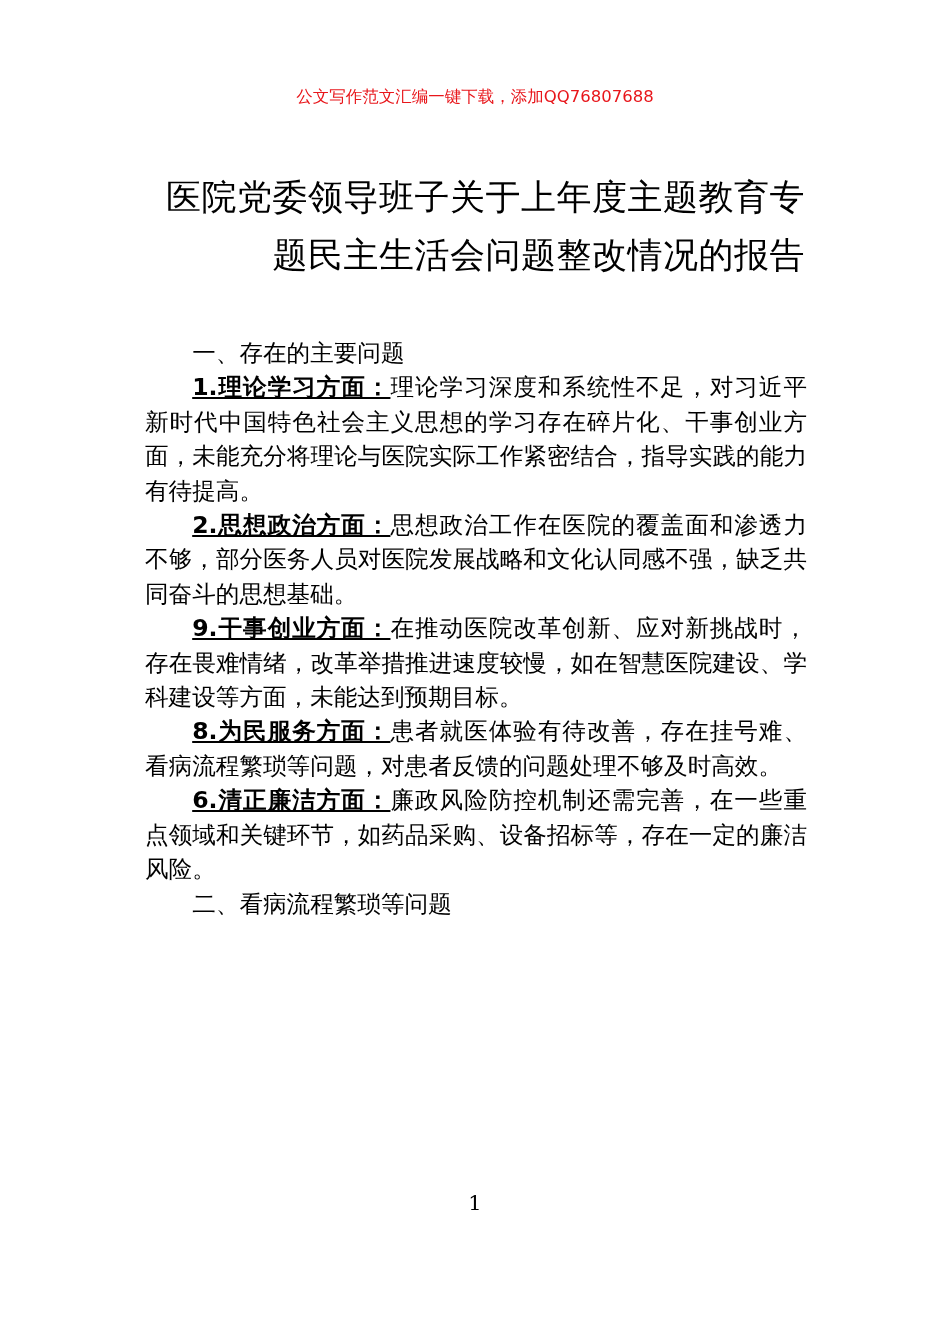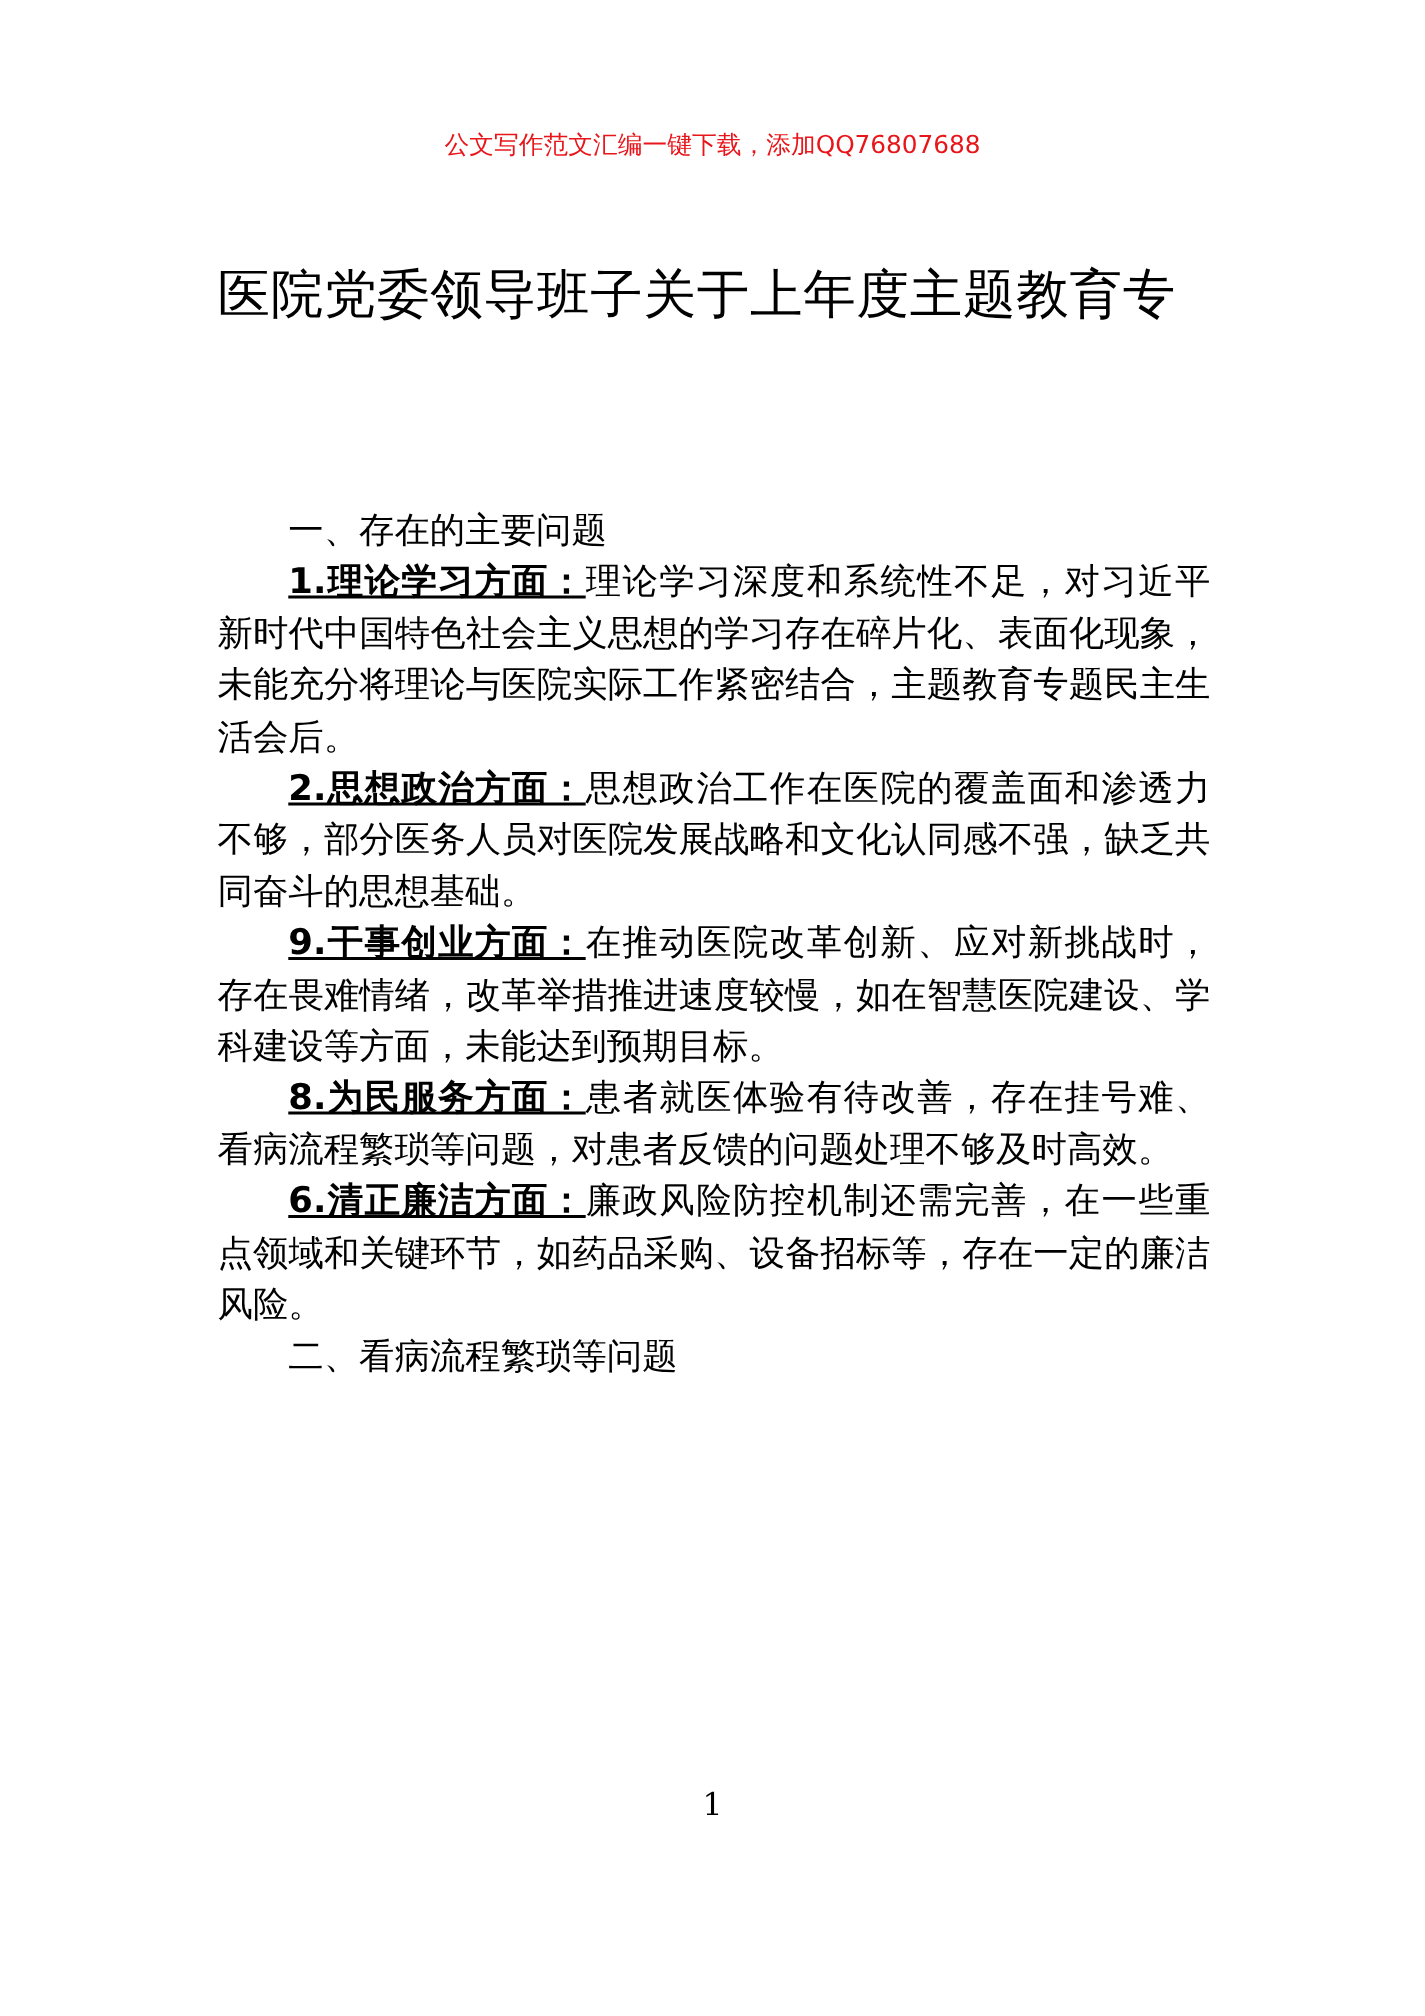--- a/index.html
+++ b/index.html
@@ -32,21 +32,21 @@
       font-size: 16.5px;
       line-height: 22px;
       color: #e8161b;
       letter-spacing: 0px;
     }
     .doc-title {
       position: absolute;
       top: 168px;
       left: 145px;
       width: 660px;
-      text-align: left;
+      text-align: right;
       font-size: 35px;
       line-height: 58px;
       font-weight: normal;
       margin: 0;
       letter-spacing: 0.5px;
     }
     .doc-title span {
       display: block;
     }
     .content {
@@ -80,27 +80,28 @@
   </style>
 </head>
 <body>
 
 <div class="page">
 
   <div class="header-banner">公文写作范文汇编一键下载，添加QQ76807688</div>
 
   <h1 class="doc-title">
     <span>医院党委领导班子关于上年度主题教育专</span>
+    <span>题民主生活会问题整改情况的报告</span>
   </h1>
 
   <div class="content">
 
     <p>一、存在的主要问题</p>
 
-    <p><span class="bold-lead">1.理论学习方面：</span><span>理论学习深度和系统性不足，对习近平新时代中国特色社会主义思想的学习存在碎片化、表面化现象，未能充分将理论与医院实际工作紧密结合，主题教育专题民主生活会后。</span></p>
+    <p><span class="bold-lead">1.理论学习方面：</span><span>理论学习深度和系统性不足，对习近平新时代中国特色社会主义思想的学习存在碎片化、干事创业方面，未能充分将理论与医院实际工作紧密结合，指导实践的能力有待提高。</span></p>
 
     <p><span class="bold-lead">2.思想政治方面：</span><span>思想政治工作在医院的覆盖面和渗透力不够，部分医务人员对医院发展战略和文化认同感不强，缺乏共同奋斗的思想基础。</span></p>
 
     <p><span class="bold-lead">9.干事创业方面：</span><span>在推动医院改革创新、应对新挑战时，存在畏难情绪，改革举措推进速度较慢，如在智慧医院建设、学科建设等方面，未能达到预期目标。</span></p>
 
     <p><span class="bold-lead">8.为民服务方面：</span><span>患者就医体验有待改善，存在挂号难、看病流程繁琐等问题，对患者反馈的问题处理不够及时高效。</span></p>
 
     <p><span class="bold-lead">6.清正廉洁方面：</span><span>廉政风险防控机制还需完善，在一些重点领域和关键环节，如药品采购、设备招标等，存在一定的廉洁风险。</span></p>
 
     <p>二、看病流程繁琐等问题</p>

